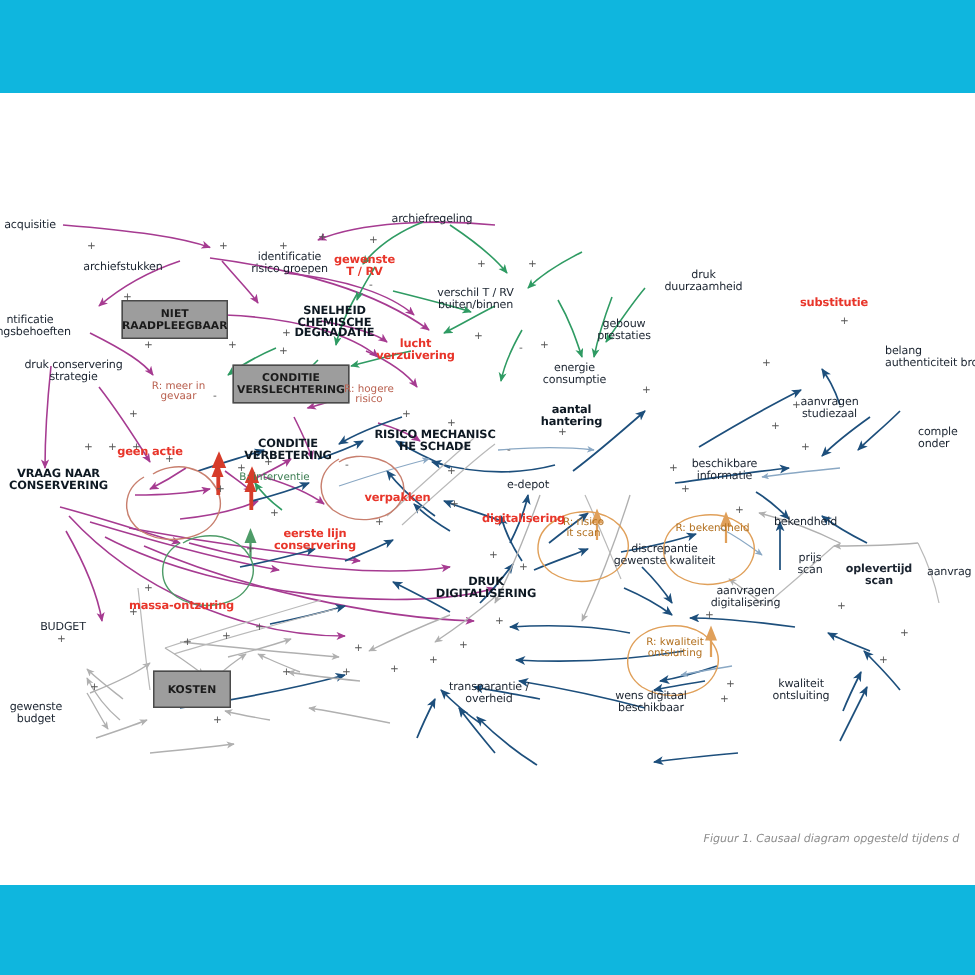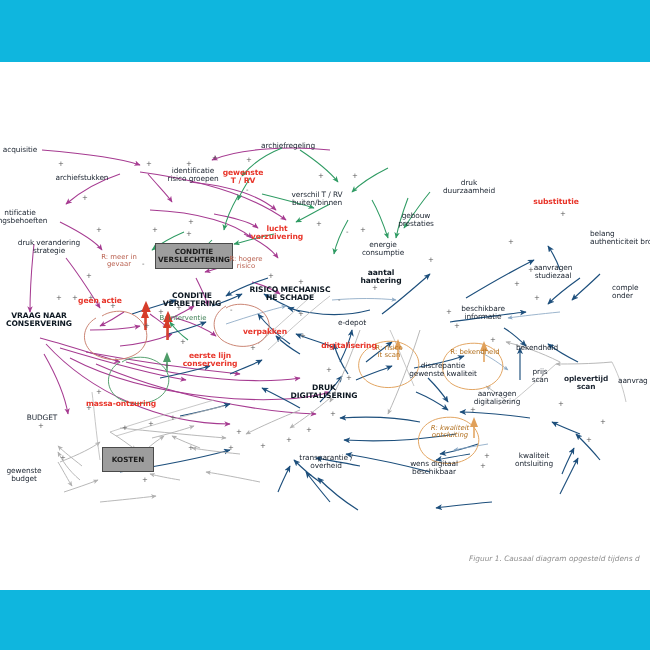--- a/index.html
+++ b/index.html
@@ -327,31 +327,33 @@
         <text x="86" y="348" font-size="7" fill="#555" font-family="&quot;DejaVu Sans&quot;,&quot;Liberation Sans&quot;,sans-serif">+</text>
         <text x="38" y="366" font-size="7" fill="#555" font-family="&quot;DejaVu Sans&quot;,&quot;Liberation Sans&quot;,sans-serif">+</text>
         <text x="60" y="398" font-size="7" fill="#555" font-family="&quot;DejaVu Sans&quot;,&quot;Liberation Sans&quot;,sans-serif">+</text>
         <text x="110" y="404" font-size="7" fill="#555" font-family="&quot;DejaVu Sans&quot;,&quot;Liberation Sans&quot;,sans-serif">+</text>
         <text x="142" y="420" font-size="7" fill="#555" font-family="&quot;DejaVu Sans&quot;,&quot;Liberation Sans&quot;,sans-serif">+</text>
         <text x="188" y="388" font-size="7" fill="#555" font-family="&quot;DejaVu Sans&quot;,&quot;Liberation Sans&quot;,sans-serif">+</text>
         <text x="228" y="388" font-size="7" fill="#555" font-family="&quot;DejaVu Sans&quot;,&quot;Liberation Sans&quot;,sans-serif">+</text>
         <text x="260" y="386" font-size="7" fill="#555" font-family="&quot;DejaVu Sans&quot;,&quot;Liberation Sans&quot;,sans-serif">+</text>
       </svg>
 
+    <div class="node-box" style="left:81px;top:138px;width:69px;height:24px;">NIET
+RAADPLEEGBAAR</div>
     <div class="node-box" style="left:155px;top:181px;width:76px;height:24px;">CONDITIE
 VERSLECHTERING</div>
     <div class="node-box" style="left:102px;top:385px;width:50px;height:23px;">KOSTEN</div>
 
     <div class="lbl node-plain" style="left:-6px;top:84px;width:52px;">acquisitie</div>
     <div class="lbl node-plain" style="left:48px;top:112px;width:68px;">archiefstukken</div>
     <div class="lbl node-plain" style="left:158px;top:105px;width:70px;">identificatie
 risico groepen</div>
     <div class="lbl node-plain" style="left:-20px;top:147px;width:80px;">ntificatie
 ringsbehoeften</div>
-    <div class="lbl node-plain" style="left:5px;top:177px;width:88px;">druk verandering
+    <div class="lbl node-plain" style="left:5px;top:177px;width:88px;">druk conservering
 strategie</div>
     <div class="lbl node-plain" style="left:252px;top:80px;width:72px;">archiefregeling</div>
     <div class="lbl node-plain" style="left:282px;top:129px;width:70px;">verschil T / RV
 buiten/binnen</div>
     <div class="lbl node-plain" style="left:438px;top:117px;width:62px;">druk
 duurzaamheid</div>
     <div class="lbl node-plain" style="left:387px;top:150px;width:58px;">gebouw
 prestaties</div>
     <div class="lbl node-plain" style="left:354px;top:179px;width:58px;">energie
 consumptie</div>
@@ -377,20 +379,23 @@
     <div class="lbl node-plain" style="left:506px;top:390px;width:56px;">kwaliteit
 ontsluiting</div>
     <div class="lbl node-plain" style="left:395px;top:398px;width:78px;">wens digitaal
 beschikbaar</div>
     <div class="lbl node-plain" style="left:289px;top:392px;width:74px;">transparantie /
 overheid</div>
     <div class="lbl node-plain" style="left:19px;top:352px;width:46px;">BUDGET</div>
     <div class="lbl node-plain" style="left:-4px;top:405px;width:56px;">gewenste
 budget</div>
 
+    <div class="lbl node-bold" style="left:186px;top:141px;width:74px;">SNELHEID
+CHEMISCHE
+DEGRADATIE</div>
     <div class="lbl node-bold" style="left:155px;top:230px;width:74px;">CONDITIE
 VERBETERING</div>
     <div class="lbl node-bold" style="left:240px;top:224px;width:100px;">RISICO MECHANISC
 HE SCHADE</div>
     <div class="lbl node-bold" style="left:-4px;top:250px;width:86px;">VRAAG NAAR
 CONSERVERING</div>
     <div class="lbl node-bold" style="left:352px;top:207px;width:58px;">aantal
 hantering</div>
     <div class="lbl node-bold" style="left:282px;top:322px;width:84px;">DRUK
 DIGITALISERING</div>
@@ -408,18 +413,18 @@
     <div class="lbl node-red" style="left:317px;top:280px;width:64px;">digitalisering</div>
 
     <div class="loop-lbl loop-r" style="left:92px;top:192px;width:54px;">R: meer in
 gevaar</div>
     <div class="loop-lbl loop-b" style="left:112px;top:253px;width:62px;margin-left:40px;">B: interventie</div>
     <div class="loop-lbl loop-r" style="left:222px;top:194px;width:48px;">R: hogere
 risico</div>
     <div class="loop-lbl loop-o" style="left:366px;top:283px;width:46px;">R: risico
 it scan</div>
     <div class="loop-lbl loop-o" style="left:444px;top:287px;width:62px;">R: bekendheid</div>
-    <div class="loop-lbl loop-o" style="left:422px;top:363px;width:56px;font-style:italic;">R: kwaliteit
+    <div class="loop-lbl loop-o" style="left:422px;top:363px;width:56px;">R: kwaliteit
 ontsluiting</div>
 
     <div class="caption" style="left:469px;top:492px;">Figuur 1. Causaal diagram opgesteld tijdens d</div>
   </div>
 </div>
 
 </body></html>

